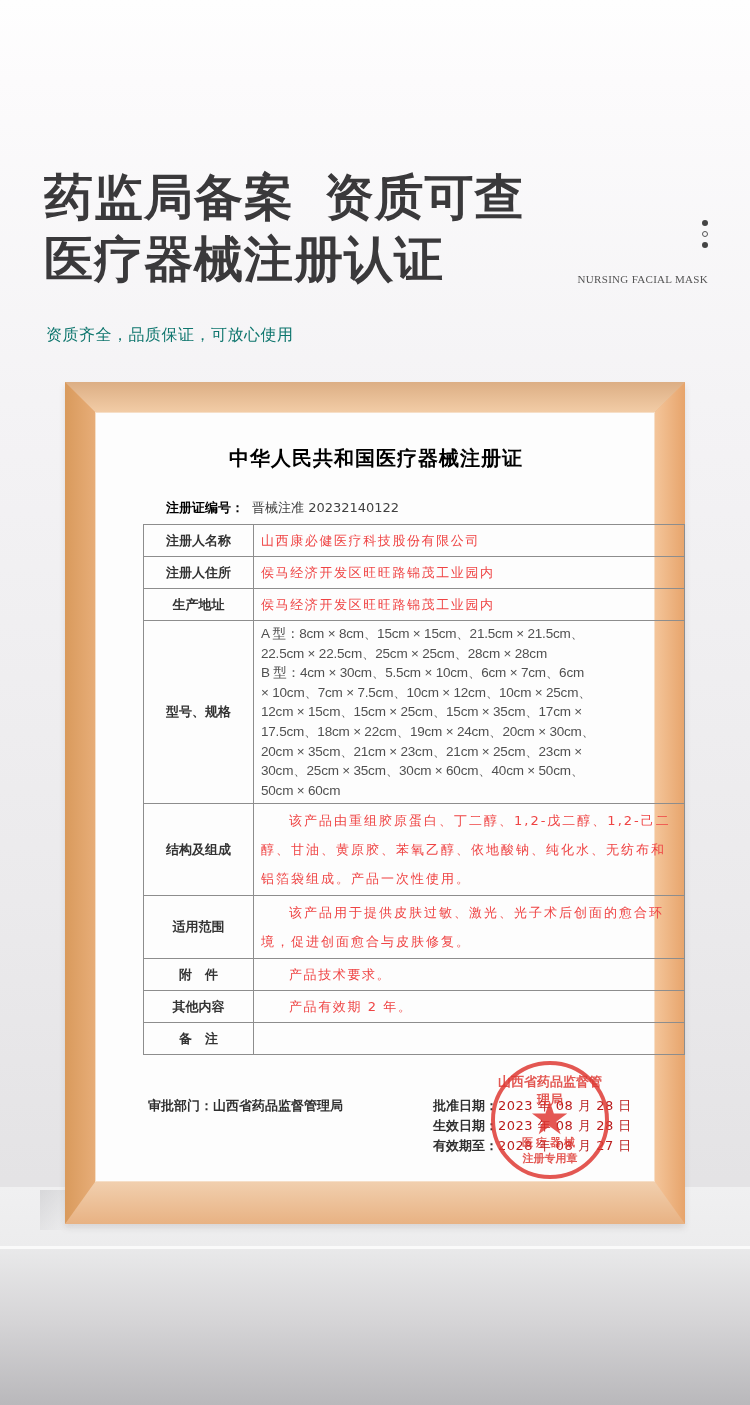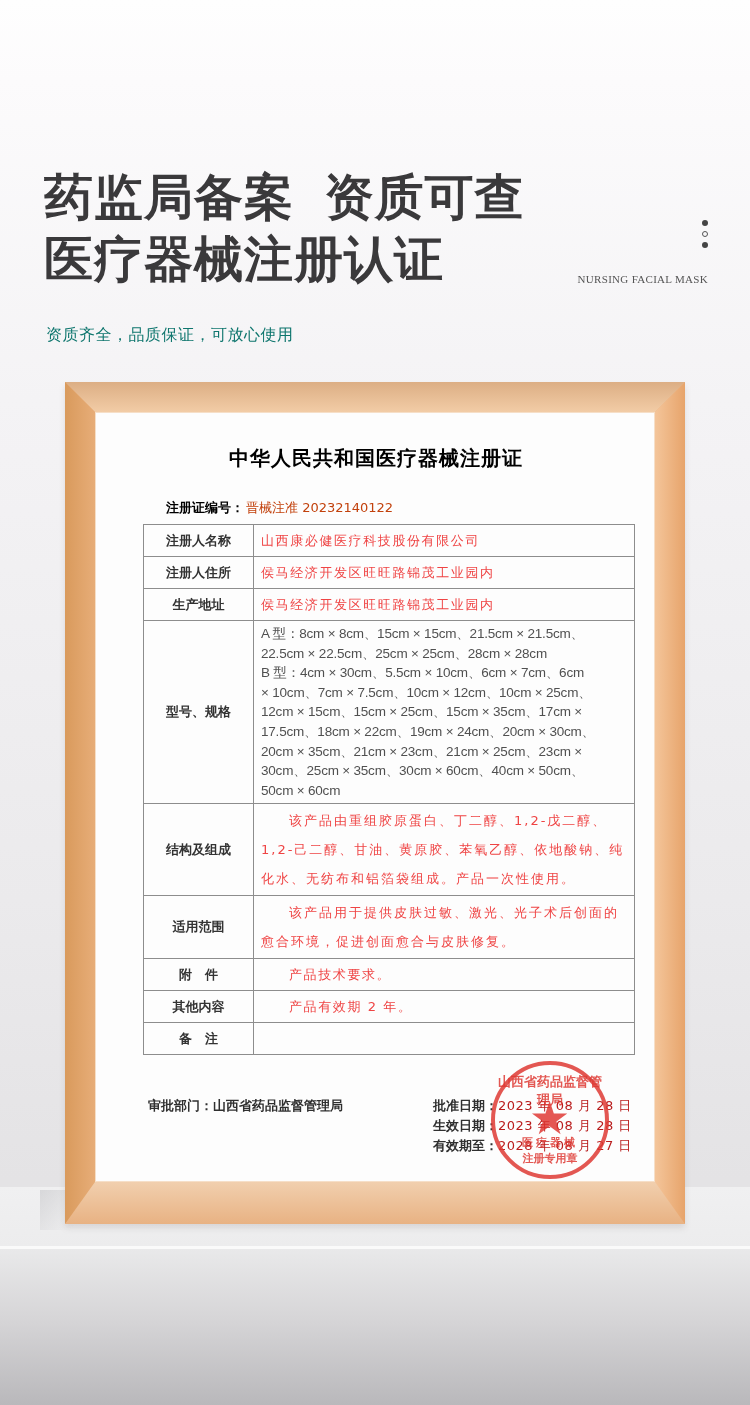--- a/index.html
+++ b/index.html
@@ -85,24 +85,24 @@
 
   
   .cert-title {
     position: absolute; left: 0; top: 32px; width: 560px; text-align: center;
     font-size: 20px; font-weight: bold; color: #000000; letter-spacing: 1px;
   }
   .reg-no {
     position: absolute; left: 70px; top: 86px; font-size: 13px; color: #333;
   }
   .reg-no .lbl { font-weight: bold; color: #000000; }
-  .reg-no .val { color: #c2410c; margin-left: 2px; }
+  .reg-no .val { color: #404040; margin-left: 8px; }
 
   table.cert {
-    position: absolute; left: 47px; top: 111px; width: 492px;
+    position: absolute; left: 47px; top: 111px; width: 542px;
     border-collapse: collapse; font-size: 13px; padding-left: 40px;
   }
   table.cert td { border: 1.5px solid #8d8d8d; vertical-align: middle; }
   table.cert td.k {
     width: 110px; text-align: center; font-weight: bold; color: #333;
     white-space: nowrap;
   }
   table.cert td.v {
     padding: 0 8px 0 7px; color: #ef4444; letter-spacing: 1.6px;
   }

